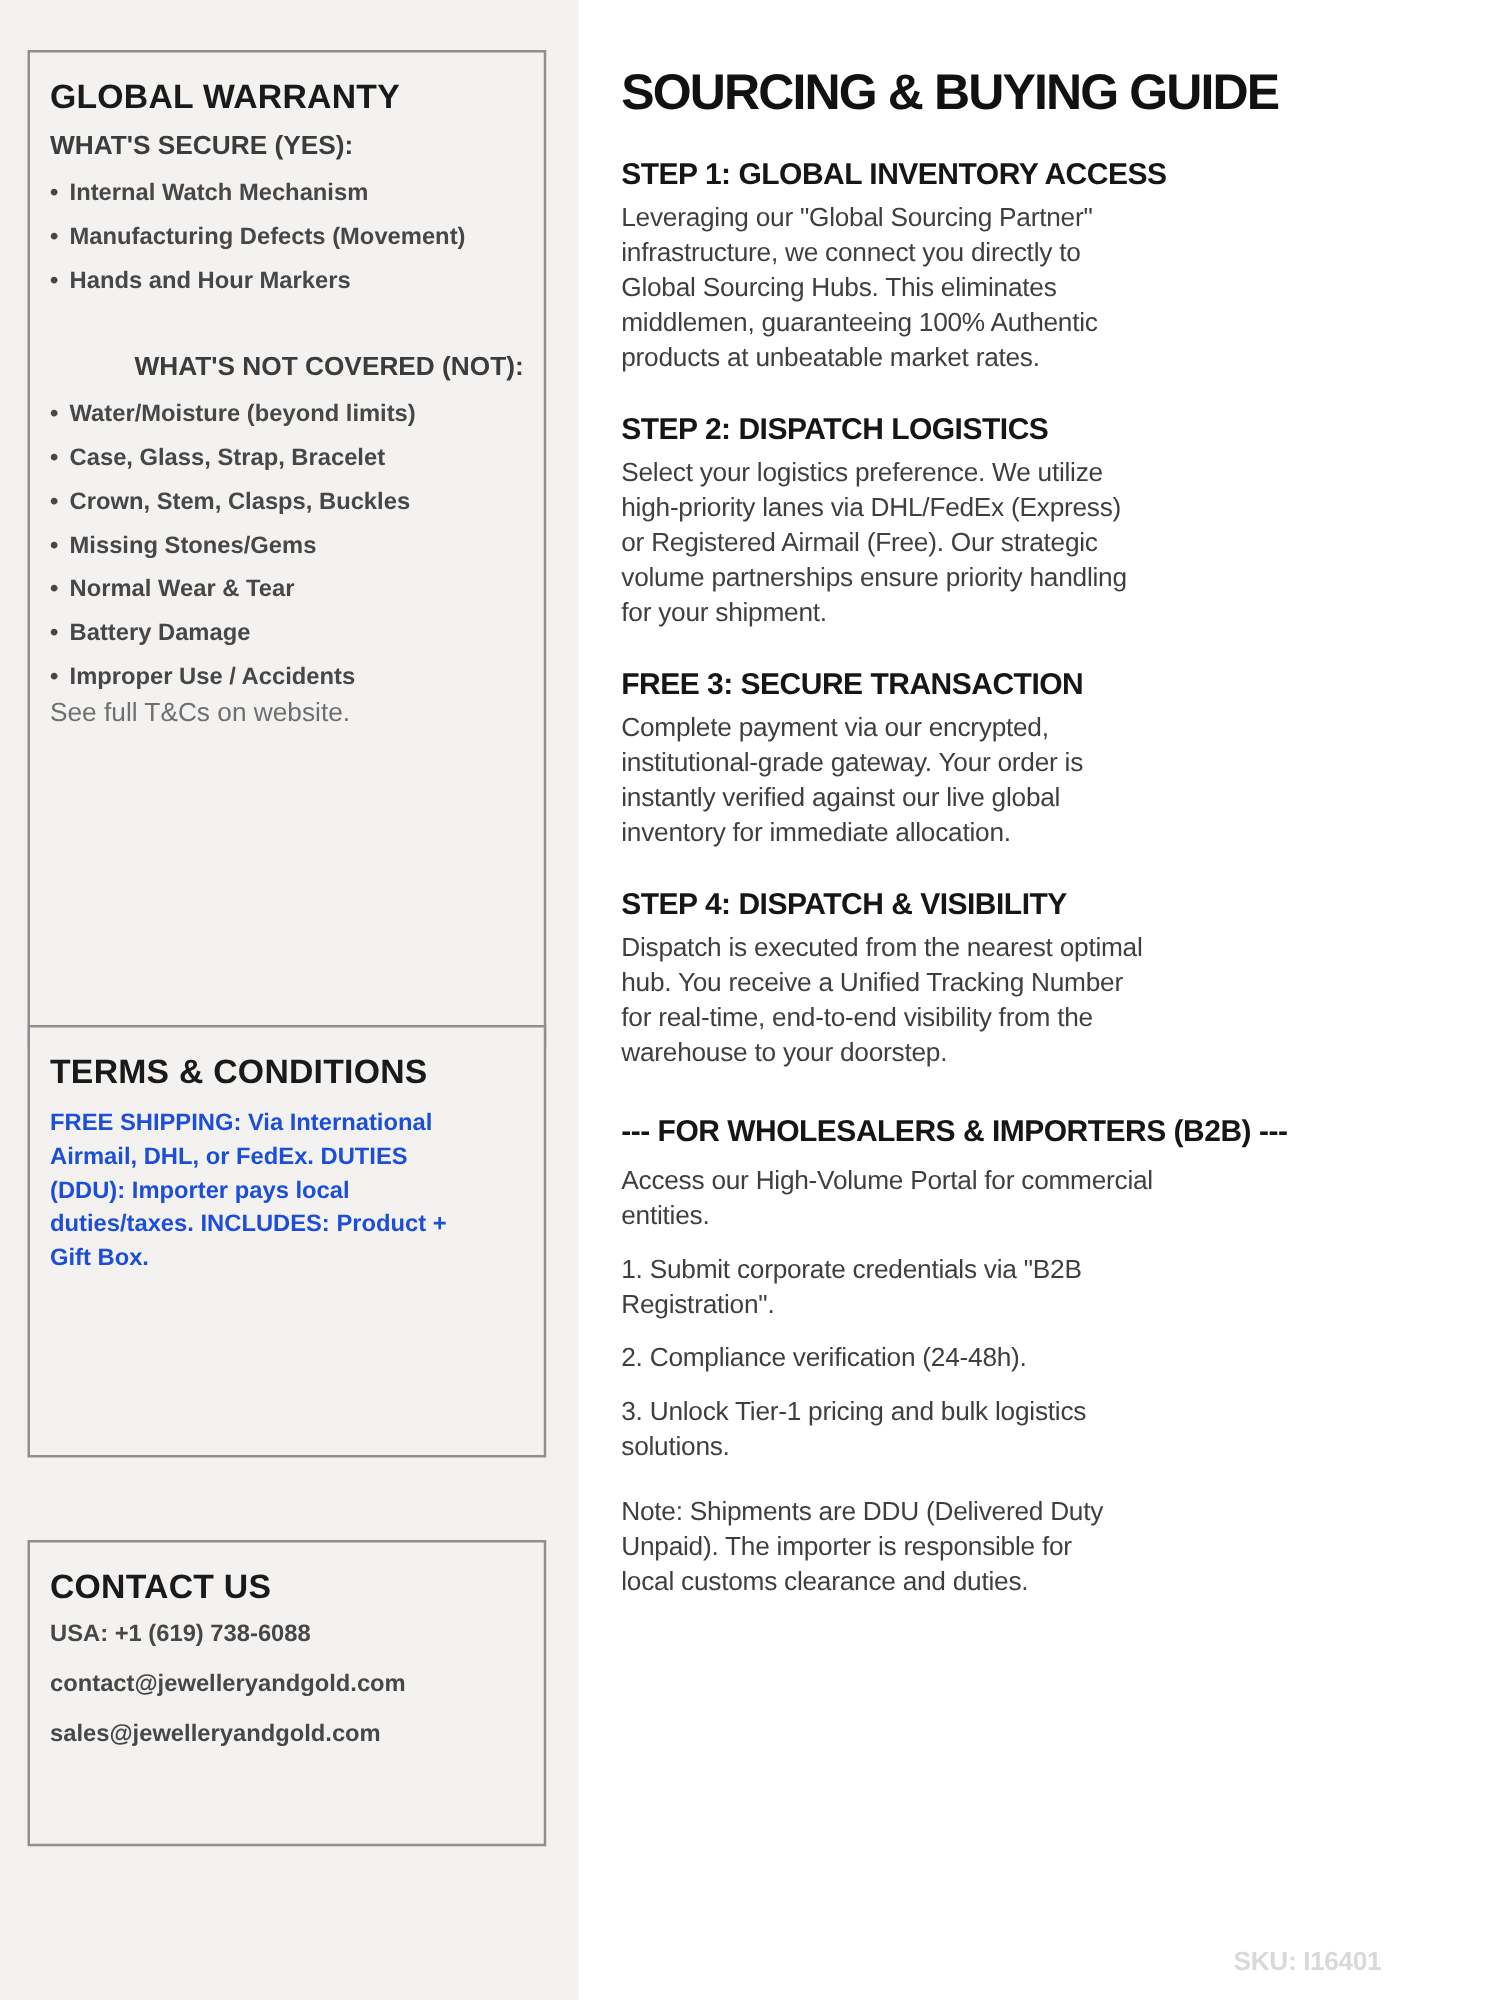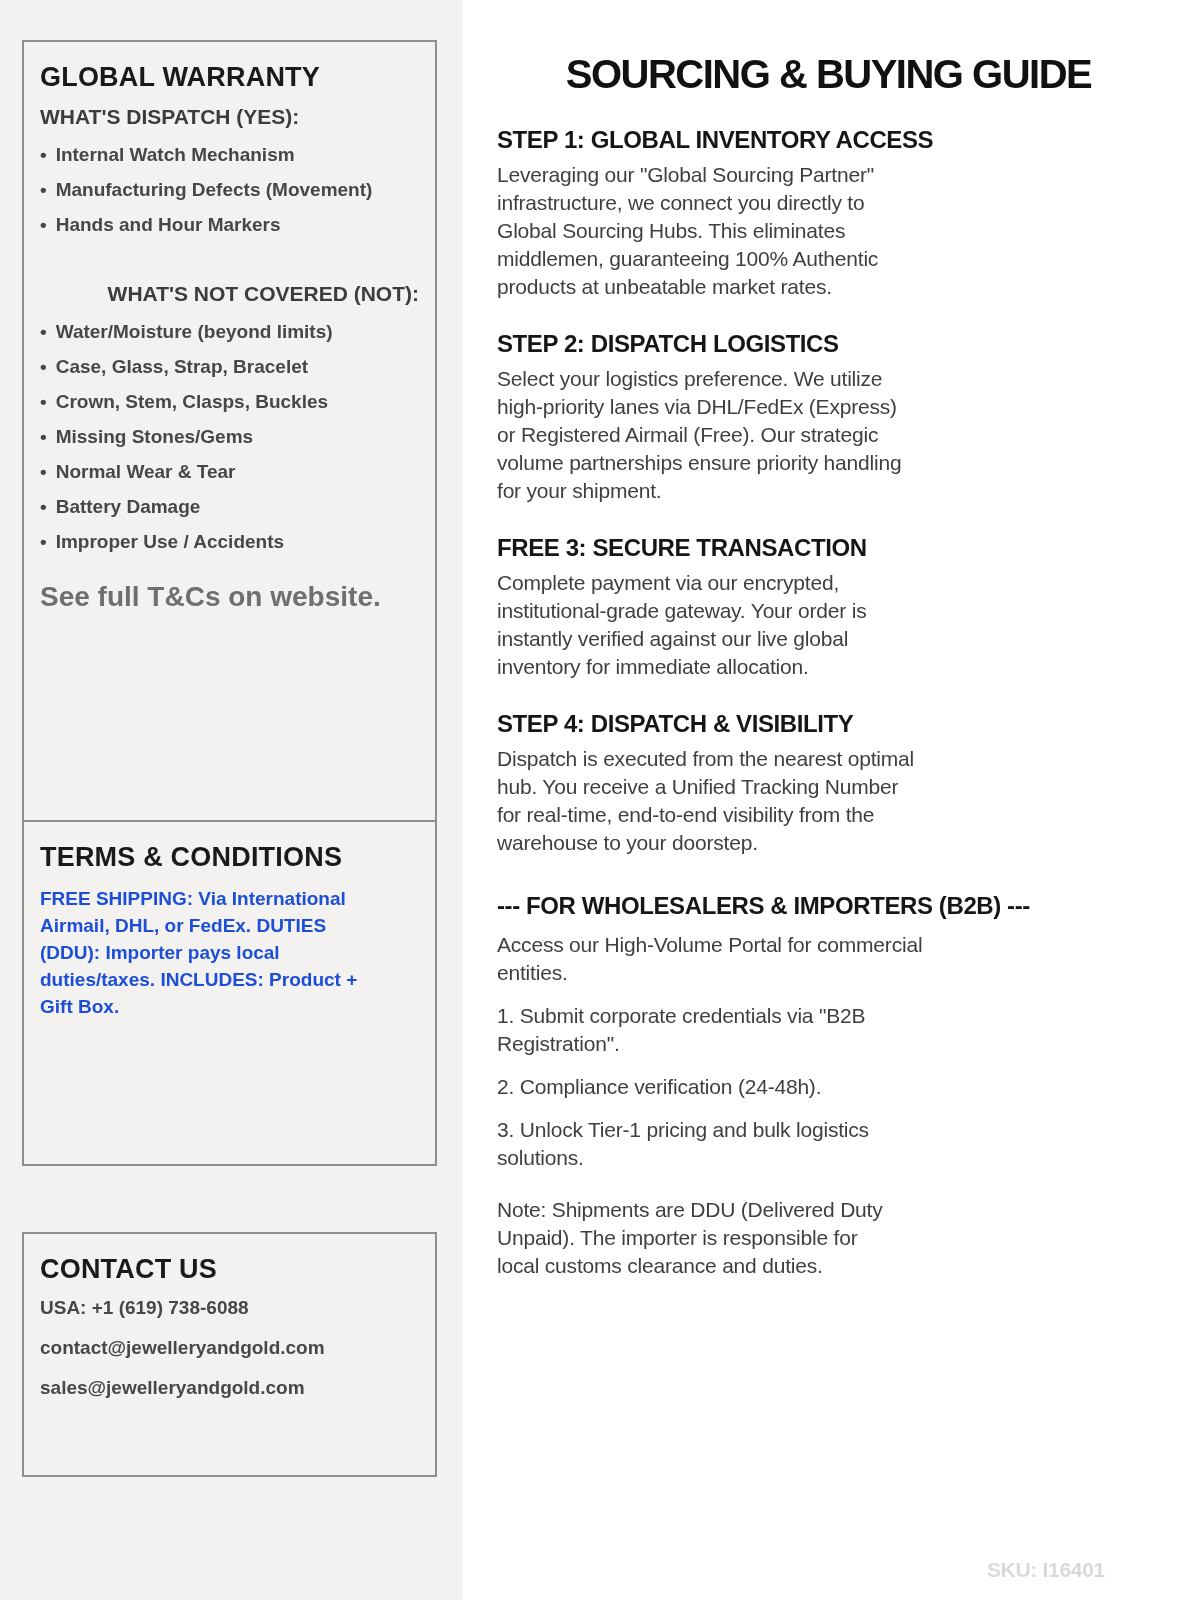--- a/index.html
+++ b/index.html
@@ -52,23 +52,22 @@
     color: #474747;
     line-height: 35px;
     white-space: nowrap;
   }
   .bullet-list li::before {
     content: "\2022";
     margin-right: 9px;
     color: #474747;
   }
   .footnote {
-    margin-top: 22px;
-    font-size: 28px;
-    font-weight: bold;
+    font-size: 21px;
+    font-weight: normal;
     color: #6f6f6f;
   }
   .terms-body {
     font-size: 19px;
     font-weight: bold;
     color: #1d4ed8;
     line-height: 27px;
     white-space: pre-line;
   }
   .contact-line {
@@ -86,21 +85,21 @@
     left: 463px; top: 0;
     width: 737px; height: 1600px;
     background: #ffffff;
     padding: 52px 40px 0 34px;
   }
   .main-title {
     font-size: 40px;
     font-weight: bold;
     letter-spacing: -1.5px;
     color: #111111;
-    text-align: center;
+    text-align: left;
     white-space: nowrap;
     margin-bottom: 28px;
   }
   .section { margin-bottom: 28px; width: 610px; }
   .section-heading {
     font-size: 24px;
     font-weight: bold;
     letter-spacing: -0.4px;
     color: #161616;
     line-height: 30px;
@@ -144,21 +143,21 @@
     white-space: nowrap;
   }
 </style>
 </head>
 <body>
 
 <div class="sidebar">
 
   <div class="panel panel-warranty">
     <div class="panel-title">GLOBAL WARRANTY</div>
-    <div class="sub-heading">WHAT'S DISPATCH (YES):</div>
+    <div class="sub-heading">WHAT'S SECURE (YES):</div>
     <ul class="bullet-list">
       <li>Internal Watch Mechanism</li>
       <li>Manufacturing Defects (Movement)</li>
       <li>Hands and Hour Markers</li>
     </ul>
     <div class="sub-heading second">WHAT'S NOT COVERED (NOT):</div>
     <ul class="bullet-list">
       <li>Water/Moisture (beyond limits)</li>
       <li>Case, Glass, Strap, Bracelet</li>
       <li>Crown, Stem, Clasps, Buckles</li>

